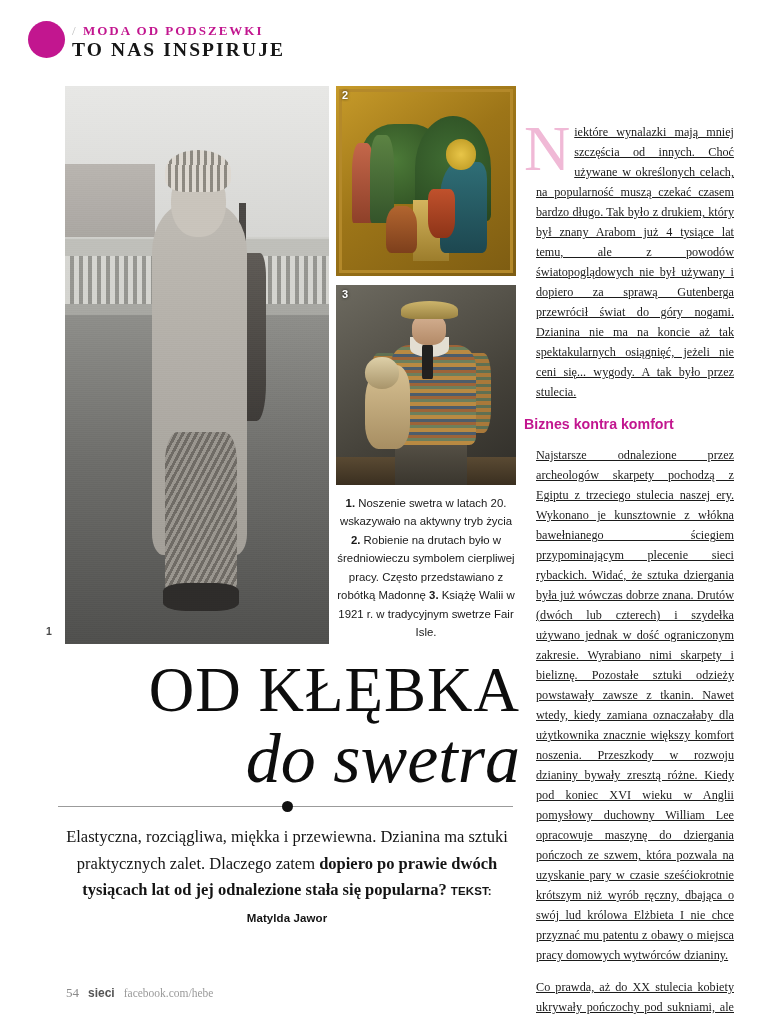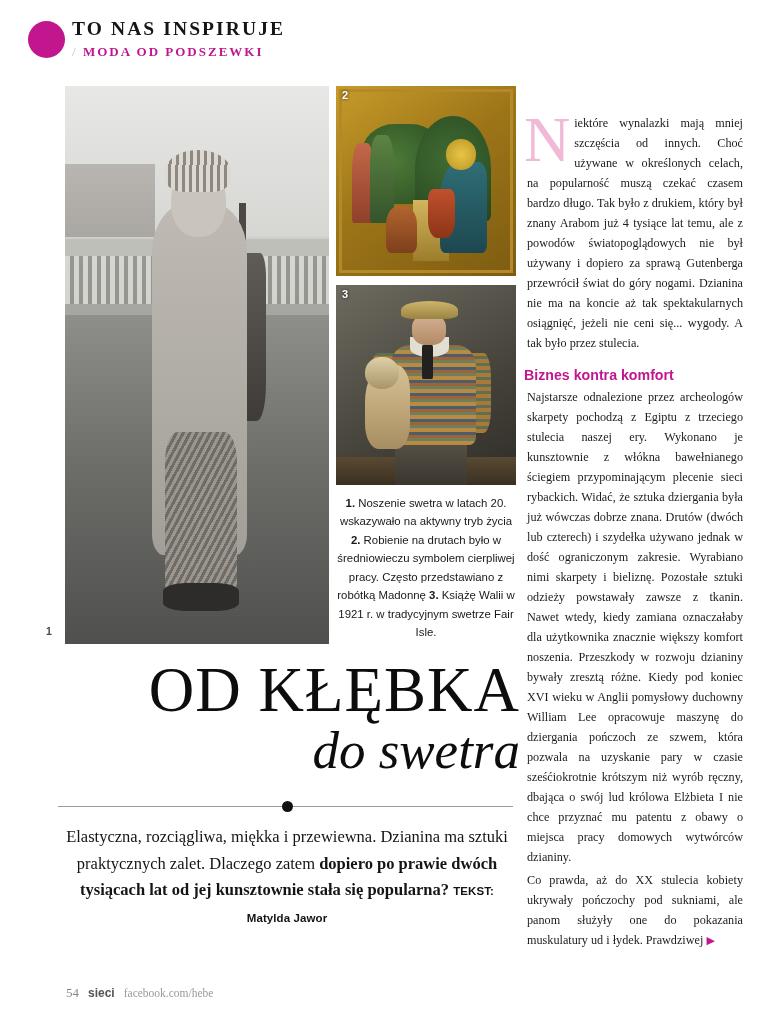--- a/index.html
+++ b/index.html
@@ -325,21 +325,21 @@
   #headline-line1 {
     font-family: "Liberation Serif", serif;
     font-size: 63px;
     letter-spacing: 1px;
     line-height: 0.98;
     color: #0d0d0d;
   }
   #headline-line2 {
     font-family: "Liberation Serif", serif;
     font-style: italic;
-    font-size: 53px;
+    font-size: 70px;
     line-height: 1.0;
     color: #0d0d0d;
     margin-top: 2px;
   }
 
   
   #divider {
     position: absolute;
     left: 58px;
     top: 806px;
@@ -400,21 +400,21 @@
     margin: 2px 4px 0 0;
   }
   #article-subhead {
     font-family: "Liberation Sans", sans-serif;
     font-size: 14.2px;
     font-weight: bold;
     color: #c2168f;
     margin: 14px 0 3px 0;
     line-height: 1.2;
   }
-  .para { margin: 3px; }
+  .para { margin: 12px; text-decoration: underline; }
   #continue-arrow {
     color: #c2168f;
     font-size: 11px;
   }
 
   
   #footer {
     position: absolute;
     left: 66px;
     top: 985px;
@@ -438,25 +438,25 @@
     font-size: 11.5px;
     color: #9a9a9a;
   }
 </style>
 </head>
 <body>
 
 <div id="masthead">
   <div id="brand-dot"></div>
   <div id="masthead-titles">
-    <div id="kicker-main">TO NAS INSPIRUJE</div>
     <div id="kicker-sub">
       <span id="kicker-slash">/</span>
       <span>MODA OD PODSZEWKI</span>
     </div>
+    <div id="kicker-main">TO NAS INSPIRUJE</div>
   </div>
 </div>
 
 <div id="photo-main">
   <div class="sky"></div>
   <div class="wall"></div>
   <div class="balustrade"></div>
   <div class="balusters"></div>
   <div class="rail-top"></div>
   <div class="rail-bottom"></div>
@@ -507,21 +507,21 @@
 
 <div id="headline">
   <div id="headline-line1">OD KŁĘBKA</div>
   <div id="headline-line2">do swetra</div>
 </div>
 
 <div id="divider"></div>
 <div id="divider-dot"></div>
 
 <div id="lead">
-  <span>Elastyczna, rozciągliwa, miękka i przewiewna. Dzianina ma sztuki praktycznych zalet. Dlaczego zatem </span><span class="strong">dopiero po prawie dwóch tysiącach lat od jej kunsztownie stała się popularna?</span> <span id="lead-byline">TEKST: Matylda Jawor</span>
+  <span>Elastyczna, rozciągliwa, miękka i przewiewna. Dzianina ma sztuki praktycznych zalet. Dlaczego zatem </span><span class="strong">dopiero po prawie dwóch tysiącach lat od jej odnalezione stała się popularna?</span> <span id="lead-byline">TEKST: Matylda Jawor</span>
 </div>
 
 <div id="article-col">
   <div id="article-body">
     <span id="dropcap">N</span>
     <p class="para">iektóre wynalazki mają mniej szczęścia od innych. Choć używane w określonych celach, na popularność muszą czekać czasem bardzo długo. Tak było z drukiem, który był znany Arabom już 4 tysiące lat temu, ale z powodów światopoglądowych nie był używany i dopiero za sprawą Gutenberga przewrócił świat do góry nogami. Dzianina nie ma na koncie aż tak spektakularnych osiągnięć, jeżeli nie ceni się... wygody. A tak było przez stulecia.</p>
     <div id="article-subhead">Biznes kontra komfort</div>
     <p class="para">Najstarsze odnalezione przez archeologów skarpety pochodzą z Egiptu z trzeciego stulecia naszej ery. Wykonano je kunsztownie z włókna bawełnianego ściegiem przypominającym plecenie sieci rybackich. Widać, że sztuka dziergania była już wówczas dobrze znana. Drutów (dwóch lub czterech) i szydełka używano jednak w dość ograniczonym zakresie. Wyrabiano nimi skarpety i bieliznę. Pozostałe sztuki odzieży powstawały zawsze z tkanin. Nawet wtedy, kiedy zamiana oznaczałaby dla użytkownika znacznie większy komfort noszenia. Przeszkody w rozwoju dzianiny bywały zresztą różne. Kiedy pod koniec XVI wieku w Anglii pomysłowy duchowny William Lee opracowuje maszynę do dziergania pończoch ze szwem, która pozwala na uzyskanie pary w czasie sześćiokrotnie krótszym niż wyrób ręczny, dbająca o swój lud królowa Elżbieta I nie chce przyznać mu patentu z obawy o miejsca pracy domowych wytwórców dzianiny.</p>
     <p class="para">
       <span>Co prawda, aż do XX stulecia kobiety ukrywały pończochy pod sukniami, ale panom służyły one do pokazania muskulatury ud i łydek. Prawdziwej</span>

